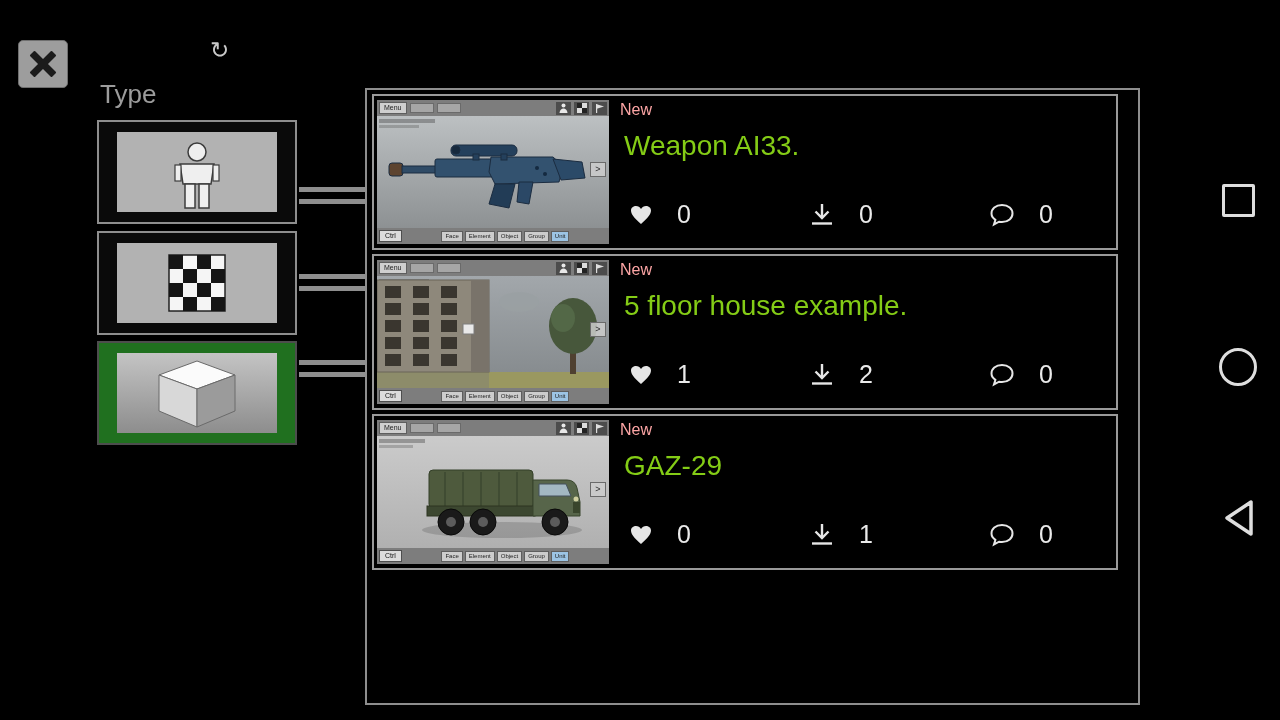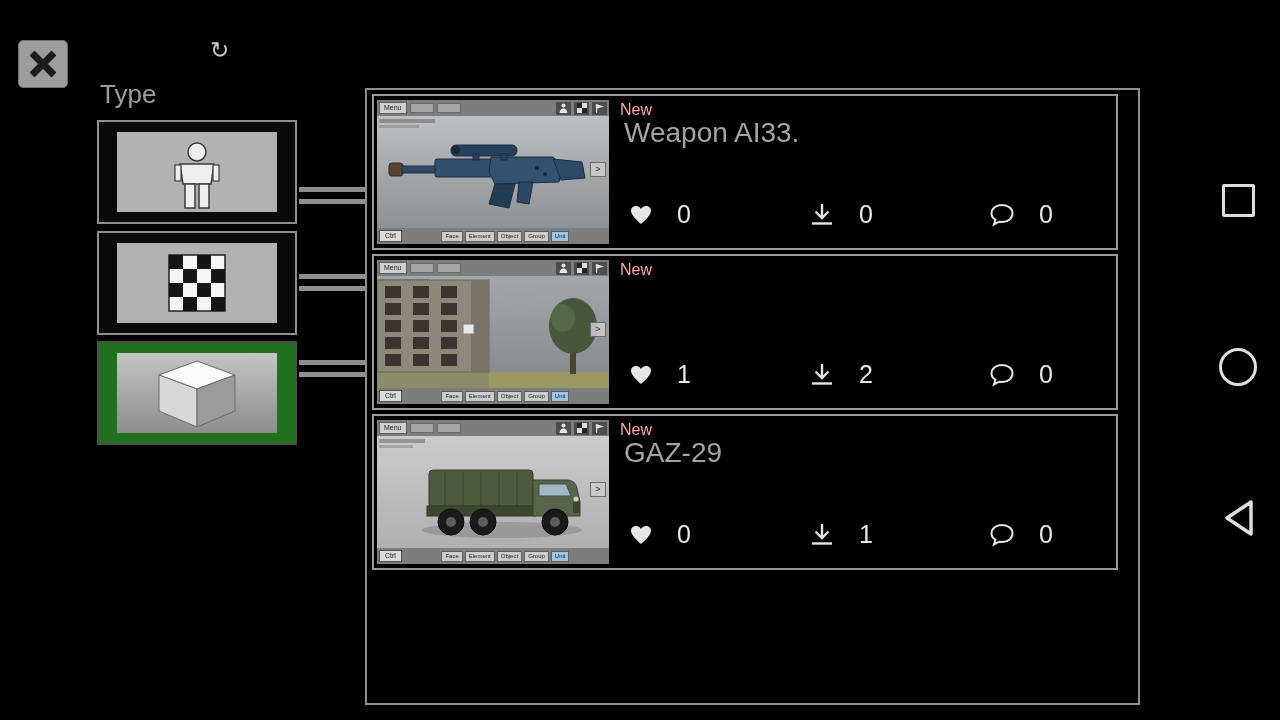--- a/index.html
+++ b/index.html
@@ -46,21 +46,21 @@
   .thumb-arrow { position:absolute; right:3px; top:62px; width:16px; height:15px; background:rgba(205,205,205,.85);
                  border:1px solid #6a6a6a; color:#2a2a2a; font-size:9px; line-height:13px; text-align:center; }
   .thumb-bottom { position:absolute; bottom:0; left:0; right:0; height:16px; background:#7d7d7d;
                   display:flex; align-items:center; gap:2px; padding:0 2px; }
   .t-ctrl { font-size:7px; background:#dcdcdc; border:1px solid #4e4e4e; color:#111; padding:0 5px; line-height:10px; }
   .t-mode { font-size:6px; background:#cdcdcd; border:1px solid #5e5e5e; color:#222; padding:0 3px; line-height:9px; }
   .t-mode.active { background:#9cc4e4; }
 
   
   .badge { position:absolute; left:246px; top:5px; font-size:16px; color:#fca5a5; }
-  .res-title { position:absolute; left:250px; top:21px; font-size:28px; color:#a3a3a3; }
+  .res-title { position:absolute; left:250px; top:34px; font-size:28px; color:#84cc16; }
   .stats { position:absolute; left:255px; top:104px; display:flex; }
   .stat { width:180px; display:flex; align-items:center; cursor:pointer; }
   .stat svg { margin-right:24px; }
   .stat .num { font-size:25px; color:#eaeaea; }
 
   
   .nav-recents { position:absolute; left:1222px; top:184px; width:33px; height:33px;
                  border:3px solid #dedede; border-radius:2px; cursor:pointer; }
   .nav-home { position:absolute; left:1219px; top:348px; width:38px; height:38px;
               border:3px solid #dedede; border-radius:50%; cursor:pointer; }
@@ -302,20 +302,21 @@
           <span class="t-sp"></span>
           <span class="t-mode">Face</span>
           <span class="t-mode">Element</span>
           <span class="t-mode">Object</span>
           <span class="t-mode">Group</span>
           <span class="t-mode active">Unit</span>
           <span class="t-sp"></span>
         </div>
       </div>
       <div class="badge">New</div>
+      <div class="res-title">5 floor house example.</div>
       <div class="stats">
         <span class="stat">
           <svg width="24" height="22" viewBox="0 0 24 22">
               <path d="M12 20 C5 14 2 10 2 6.5 C2 3.5 4.5 2 7 2 C9 2 11 3.2 12 5 C13 3.2 15 2 17 2 C19.5 2 22 3.5 22 6.5 C22 10 19 14 12 20 Z" fill="#e6e6e6"></path>
             </svg>
           <span class="num">1</span>
         </span>
         <span class="stat">
           <svg width="26" height="26" viewBox="0 0 26 26">
               <g stroke="#e6e6e6" stroke-width="2.4" fill="none">

